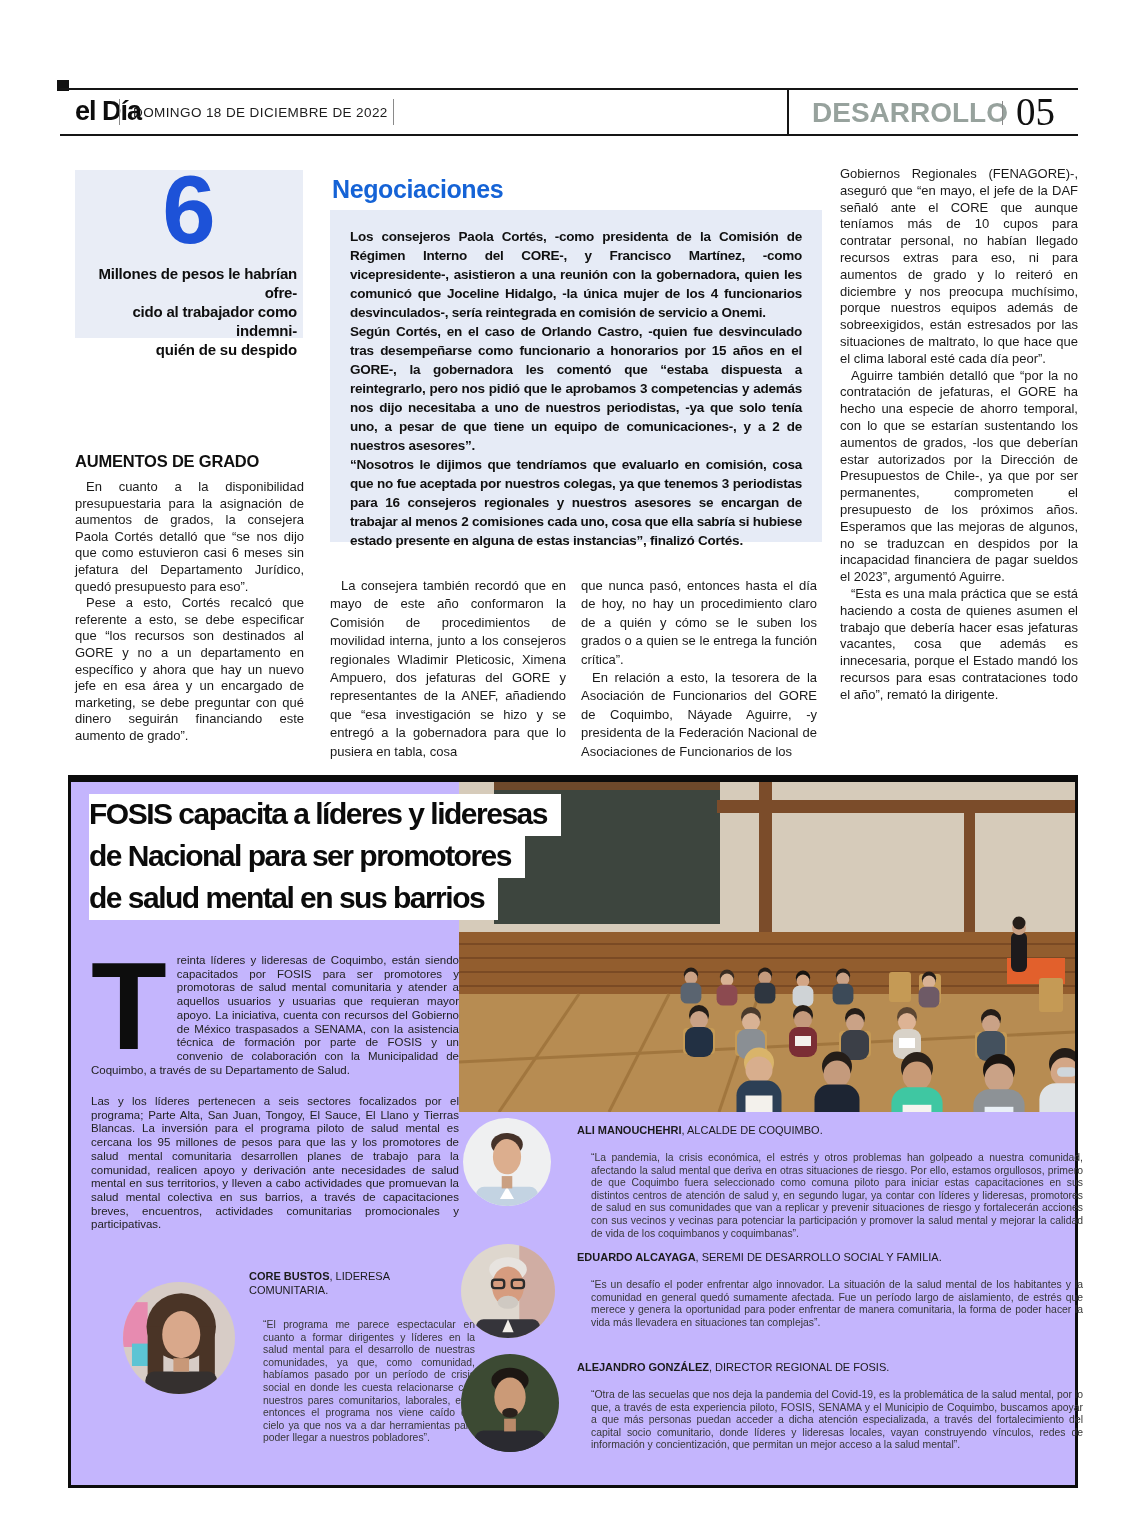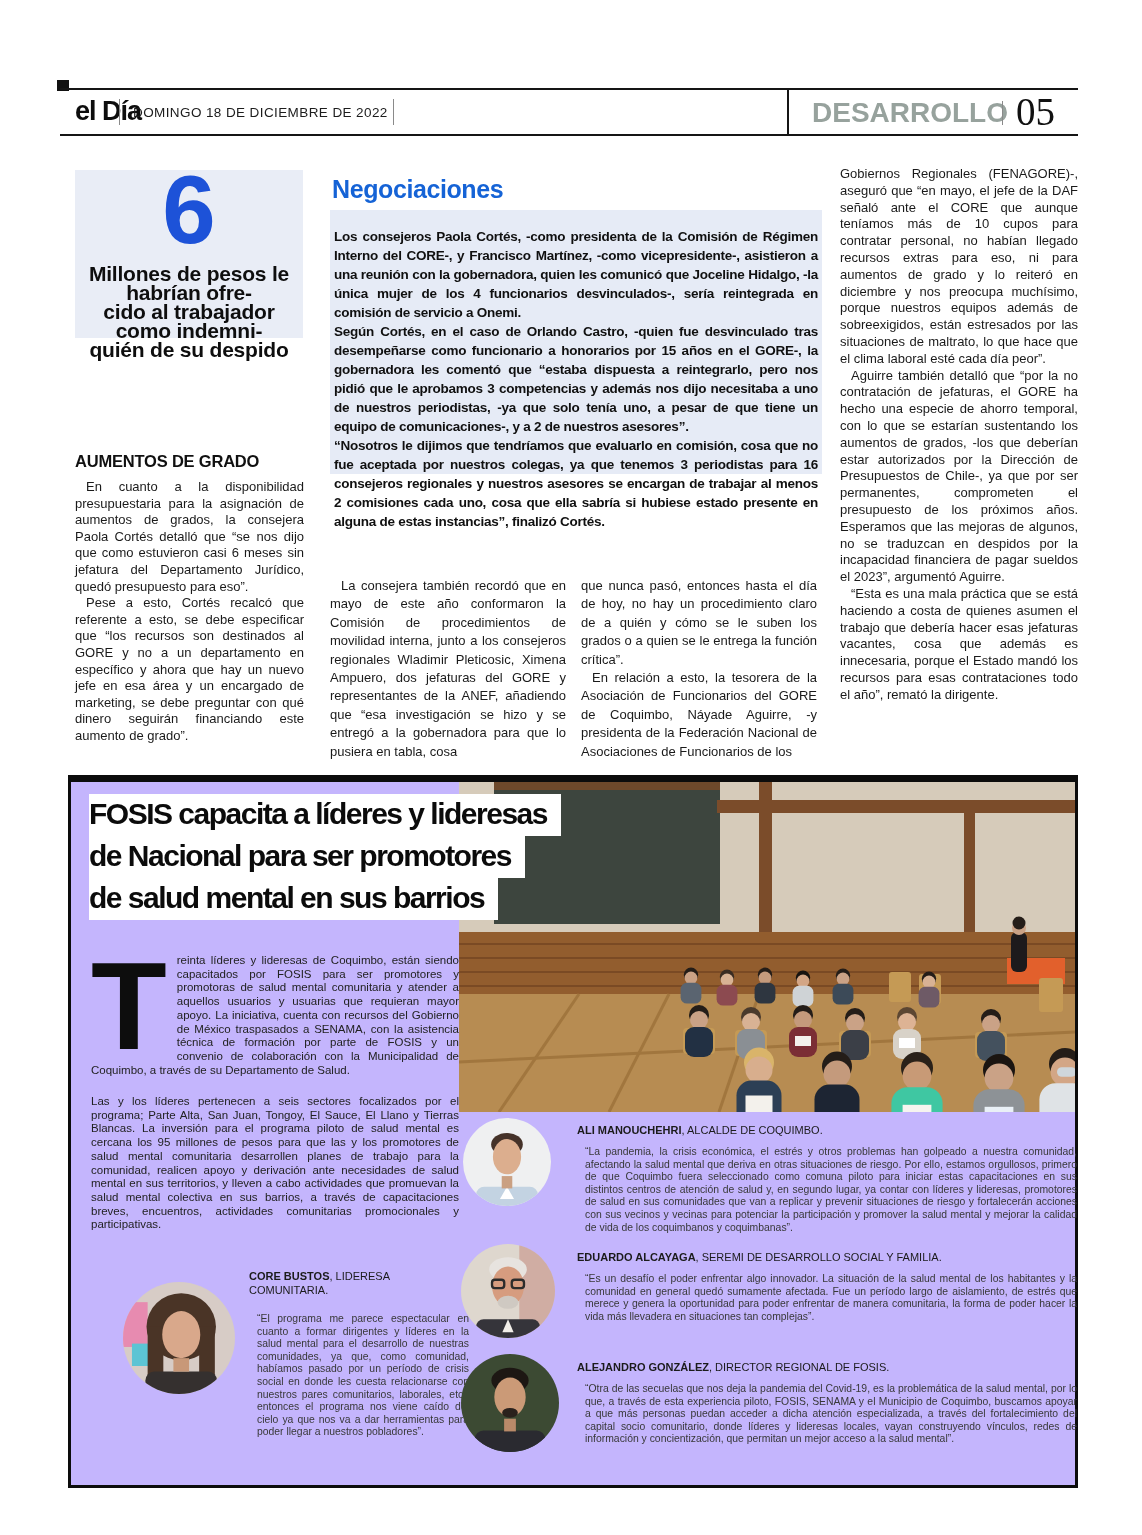--- a/index.html
+++ b/index.html
@@ -17,31 +17,31 @@
   .hsep2{left:393px;top:99px;height:26px;}
   .date{left:133px;top:105px;font-size:13.5px;letter-spacing:.4px;color:#1c1c1c;}
   .hdivider{left:787px;top:88px;width:1.5px;height:47px;background:#151515;}
   .section-name{left:812px;top:97px;font-size:28px;font-weight:700;letter-spacing:0;color:#97a29d;}
   .hsep3{left:1002px;top:101px;height:24px;}
   .page-num{left:1016px;top:89px;font-family:"Liberation Serif",serif;font-size:39px;color:#111;}
 
   
   .stat-box{left:75px;top:170px;width:228px;height:168px;background:#e9edf6;text-align:center;}
   .stat-number{margin-top:-12px;font-size:96px;line-height:104px;font-weight:700;color:#1d52d8;}
-  .stat-caption{margin:2px 6px 8px;font-size:21px;line-height:19px;font-weight:700;color:#0e0e0e;letter-spacing:-.2px;}
+  .stat-caption{margin:2px 6px 8px;font-size:15px;line-height:19px;font-weight:700;color:#0e0e0e;letter-spacing:-.2px;text-align:right;}
   .body-txt{font-size:13px;line-height:16.6px;text-align:justify;color:#1a1a1a;}
   .body-txt p{margin:0;}
   .indent{text-indent:11px;}
   .col1-p1{left:75px;top:368px;width:229px;}
   .subhead{left:75px;top:452px;width:229px;font-size:16.5px;font-weight:700;letter-spacing:-.2px;color:#101010;}
   .col1-p2{left:75px;top:479px;width:229px;}
 
   
   .neg-heading{left:332px;top:175px;font-size:25px;font-weight:700;color:#1563d6;letter-spacing:-.4px;}
-  .neg-box{left:330px;top:210px;width:492px;height:264px;background:#e6ebf6;box-sizing:border-box;padding:17px 4px;}
+  .neg-box{left:330px;top:210px;width:492px;height:332px;background:#e6ebf6;box-sizing:border-box;padding:17px 20px;}
   .neg-box p{margin:0;font-size:13.5px;line-height:19px;font-weight:700;letter-spacing:-.25px;text-align:justify;color:#101010;}
   .neg-colA{left:330px;top:577px;width:236px;line-height:18.4px;}
   .neg-colB{left:581px;top:577px;width:236px;line-height:18.4px;}
 
   
   .col3{left:840px;top:166px;width:238px;line-height:16.8px;}
 
   
   .article{left:68px;top:775px;width:1010px;height:713px;box-sizing:border-box;
            border:3px solid #0c0c0c;border-top-width:7px;background:#c4b5fd;}
@@ -50,21 +50,21 @@
   .headline .hl-line{display:table;background:#fff;padding:1px 14px 3px 0;
       font-size:30px;line-height:38px;font-weight:700;letter-spacing:-1.5px;color:#0b0b0b;}
   .art-txt{font-size:11.5px;line-height:13.7px;text-align:justify;color:#222;}
   .intro{left:20px;top:172px;width:368px;}
   .dropcap{float:left;font-size:124px;line-height:.82;font-weight:700;color:#0d0d0d;margin:2px 10px 0 0;}
   .art-p2{left:20px;top:313px;width:368px;}
   .avatar{border-radius:50%;overflow:hidden;}
   .avatar svg{display:block;width:100%;height:100%;}
   .q-name{font-size:11px;line-height:14px;color:#1b1b1b;margin:0;}
   .q-name b{font-weight:700;}
-  .q-text{font-size:10.4px;line-height:12.6px;text-align:justify;color:#383838;margin:8px;}
+  .q-text{font-size:10.4px;line-height:12.6px;text-align:justify;color:#383838;margin:14px;}
   .rosa-avatar{left:52px;top:500px;width:112px;height:112px;}
   .rosa-name{left:178px;top:487px;width:206px;}
   .rosa-quote{left:178px;top:523px;width:212px;}
   .ali-avatar{left:392px;top:336px;width:88px;height:88px;}
   .ali-name{left:506px;top:341px;width:492px;}
   .ali-quote{left:506px;top:356px;width:492px;}
   .edu-avatar{left:390px;top:462px;width:94px;height:94px;}
   .edu-name{left:506px;top:468px;width:492px;}
   .edu-quote{left:506px;top:483px;width:492px;}
   .ale-avatar{left:390px;top:572px;width:98px;height:98px;}

